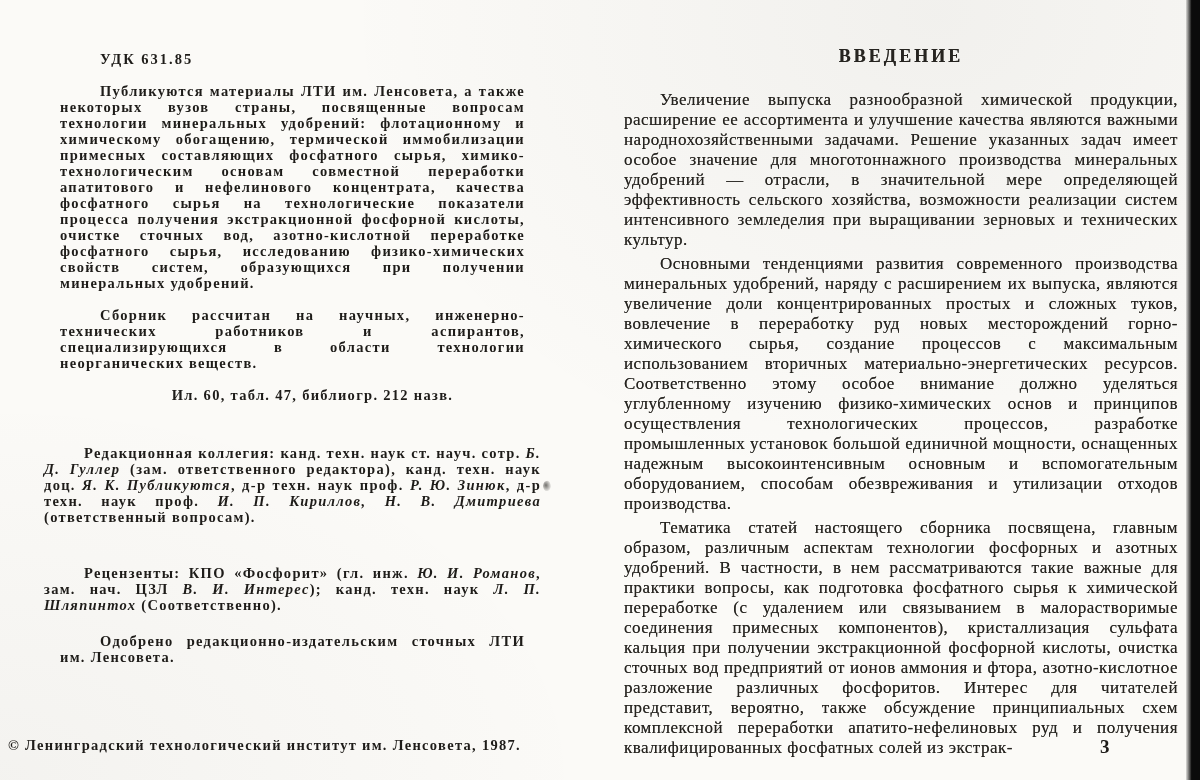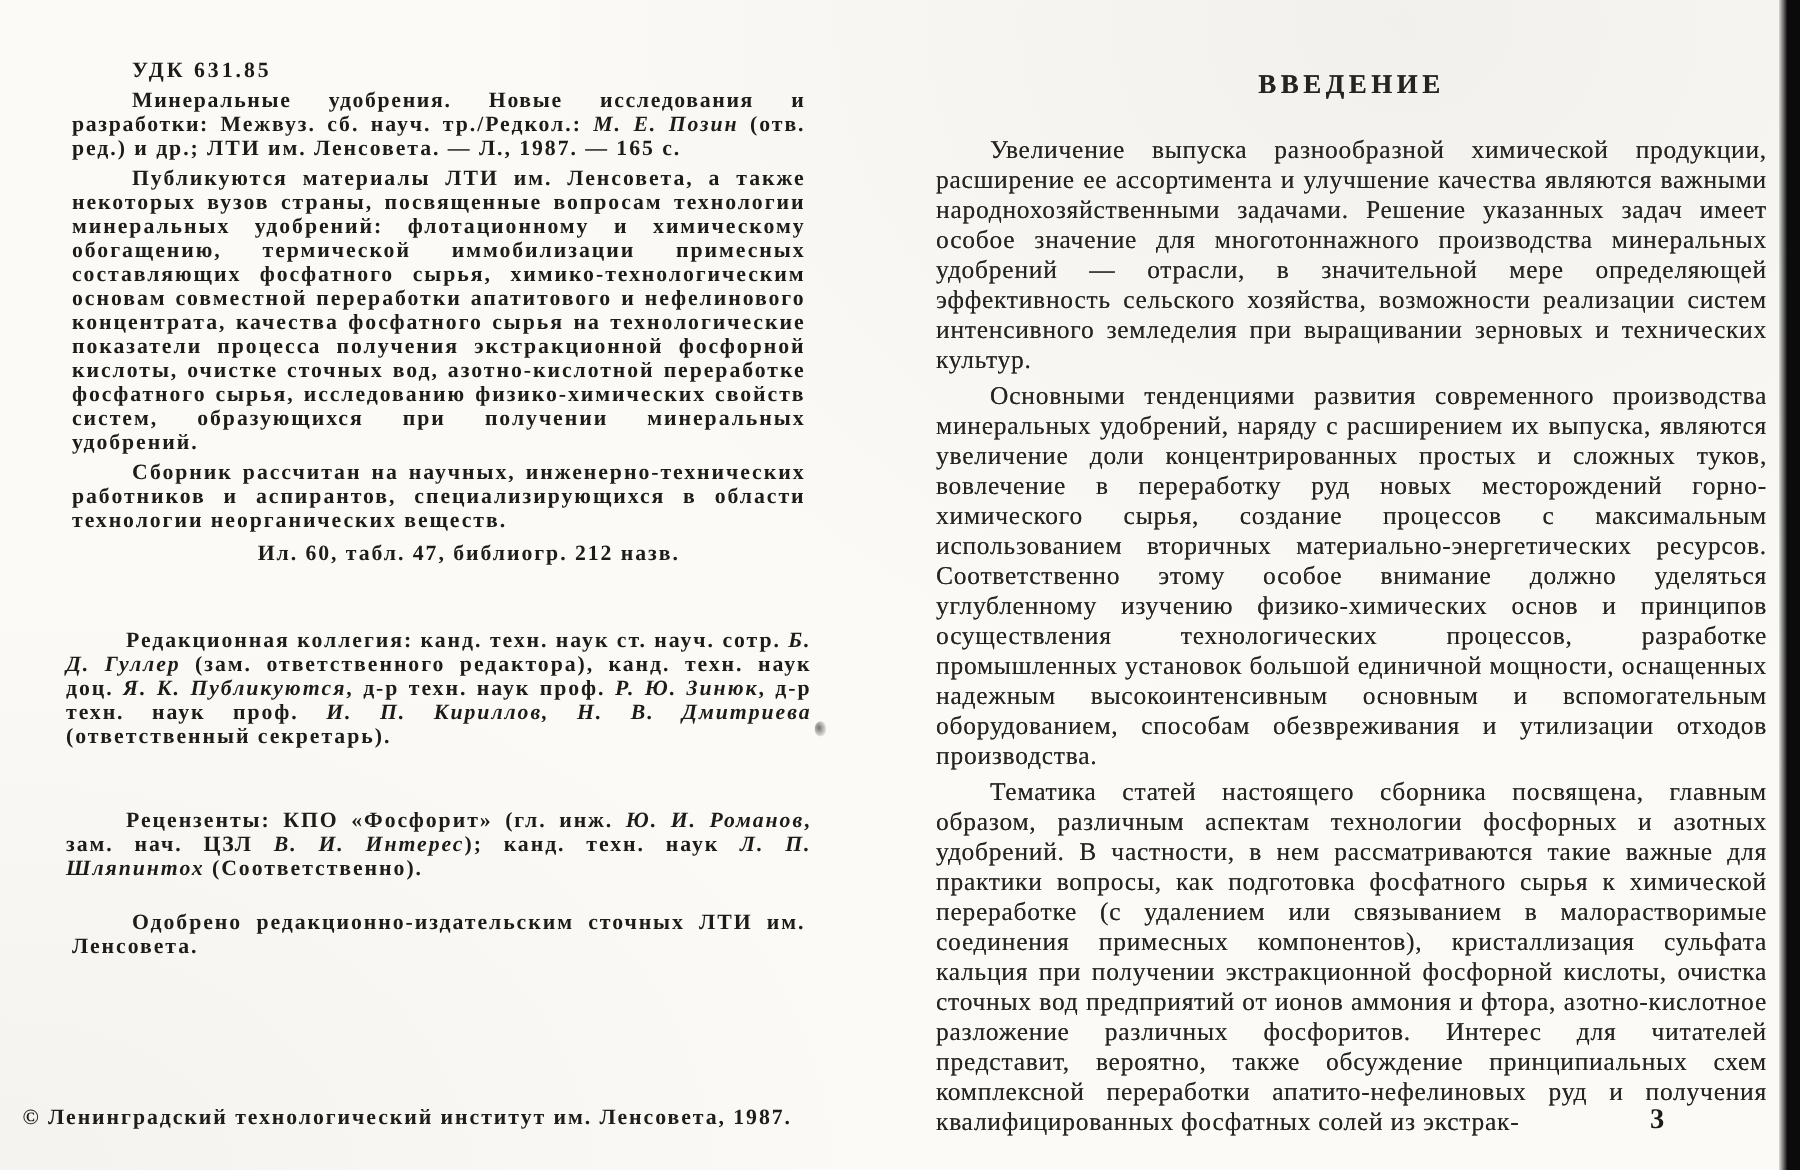--- a/index.html
+++ b/index.html
@@ -17,33 +17,33 @@
   }
   .scan-root { position: absolute; inset: 0; }
 
   
   .left-page {
     position: absolute; left: 44px; top: 35px; width: 497px;
     color: #1e1c19;
     font-size: 14.5px; line-height: 16px; font-weight: bold;
     letter-spacing: 1.3px; text-align: justify;
   }
-  .left-page p { margin: 4px; text-indent: 40px; }
+  .left-page p { margin: 16px; text-indent: 40px; }
   .udk      { text-align: left; margin: 0 0 12px; letter-spacing: 2px; }
   .cite     { margin: 0 0 8px; }
   .cite b   { letter-spacing: 1.1px; }
   .cite i, .editorial i, .reviewers i { font-style: italic; }
   .stats    { text-align: center; margin: 6px 0 42px !important; }
   .editorial{ margin: 0 0 40px !important; }
   .reviewers{ margin: 0 0 20px !important; }
 
   .copyright {
     position: absolute; left: 8px; top: 722px; width: 520px;
     color: #1e1c19; font-weight: bold;
-    font-size: 14.5px; line-height: 17px; letter-spacing: 1.3px; text-align: right;
+    font-size: 14.5px; line-height: 17px; letter-spacing: 1.3px;
   }
 
   
   .right-page {
     position: absolute; left: 620px; top: 46px; width: 562px;
     color: #262420;
     font-size: 17px; line-height: 20px;
     letter-spacing: 0.5px; text-align: justify;
     text-shadow: 0 0 0.4px rgba(38,36,32,0.7);
   }
@@ -70,25 +70,24 @@
     transform: rotate(-15deg);
   }
 </style>
 </head>
 <body>
 
 <div class="scan-root">
 
   <div class="left-page">
     <p class="udk">УДК 631.85</p>
-    <p class="cite"><b>Минеральные удобрения. Новые исследования и разработки:</b><span> Межвуз. сб. науч. тр./Редкол.: </span><i>М. Е. Позин</i><span> (отв. ред.) и др.; ЛТИ им. Ленсовета. — Л., 1987. — 165 с.</span></p>
     <p class="abstract">Публикуются материалы ЛТИ им. Ленсовета, а также некоторых вузов страны, посвященные вопросам технологии минеральных удобрений: флотационному и химическому обогащению, термической иммобилизации примесных составляющих фосфатного сырья, химико-технологическим основам совместной переработки апатитового и нефелинового концентрата, качества фосфатного сырья на технологические показатели процесса получения экстракционной фосфорной кислоты, очистке сточных вод, азотно-кислотной переработке фосфатного сырья, исследованию физико-химических свойств систем, образующихся при получении минеральных удобрений.</p>
     <p class="audience">Сборник рассчитан на научных, инженерно-технических работников и аспирантов, специализирующихся в области технологии неорганических веществ.</p>
     <p class="stats">Ил. 60, табл. 47, библиогр. 212 назв.</p>
-    <p class="editorial"><span>Редакционная коллегия: канд. техн. наук ст. науч. сотр. </span><i>Б. Д. Гуллер</i><span> (зам. ответственного редактора), канд. техн. наук доц. </span><i>Я. К. Публикуются</i><span>, д-р техн. наук проф. </span><i>Р. Ю. Зинюк</i><span>, д-р техн. наук проф. </span><i>И. П. Кириллов, Н. В. Дмитриева</i><span> (ответственный секретарь).</span></p>
+    <p class="editorial"><span>Редакционная коллегия: канд. техн. наук ст. науч. сотр. </span><i>Б. Д. Гуллер</i><span> (зам. ответственного редактора), канд. техн. наук доц. </span><i>Я. К. Публикуются</i><span>, д-р техн. наук проф. </span><i>Р. Ю. Зинюк</i><span>, д-р техн. наук проф. </span><i>И. П. Кириллов, Н. В. Дмитриева</i><span> (ответственный вопросам).</span></p>
     <p class="reviewers"><span>Рецензенты: КПО «Фосфорит» (гл. инж. </span><i>Ю. И. Романов</i><span>, зам. нач. ЦЗЛ </span><i>В. И. Интерес</i><span>); канд. техн. наук </span><i>Л. П. Шляпинтох</i><span> (Соответственно).</span></p>
     <p class="approval">Одобрено редакционно-издательским сточных ЛТИ им. Ленсовета.</p>
   </div>
 
   <p class="copyright">© Ленинградский технологический институт им. Ленсовета, 1987.</p>
 
   <div class="right-page">
     <h1 class="intro-title">ВВЕДЕНИЕ</h1>
     <p>Увеличение выпуска разнообразной химической продукции, расширение ее ассортимента и улучшение качества являются важными народнохозяйственными задачами. Решение указанных задач имеет особое значение для многотоннажного производства минеральных удобрений — отрасли, в значительной мере определяющей эффективность сельского хозяйства, возможности реализации систем интенсивного земледелия при выращивании зерновых и технических культур.</p>
     <p>Основными тенденциями развития современного производства минеральных удобрений, наряду с расширением их выпуска, являются увеличение доли концентрированных простых и сложных туков, вовлечение в переработку руд новых месторождений горно-химического сырья, создание процессов с максимальным использованием вторичных материально-энергетических ресурсов. Соответственно этому особое внимание должно уделяться углубленному изучению физико-химических основ и принципов осуществления технологических процессов, разработке промышленных установок большой единичной мощности, оснащенных надежным высокоинтенсивным основным и вспомогательным оборудованием, способам обезвреживания и утилизации отходов производства.</p>

